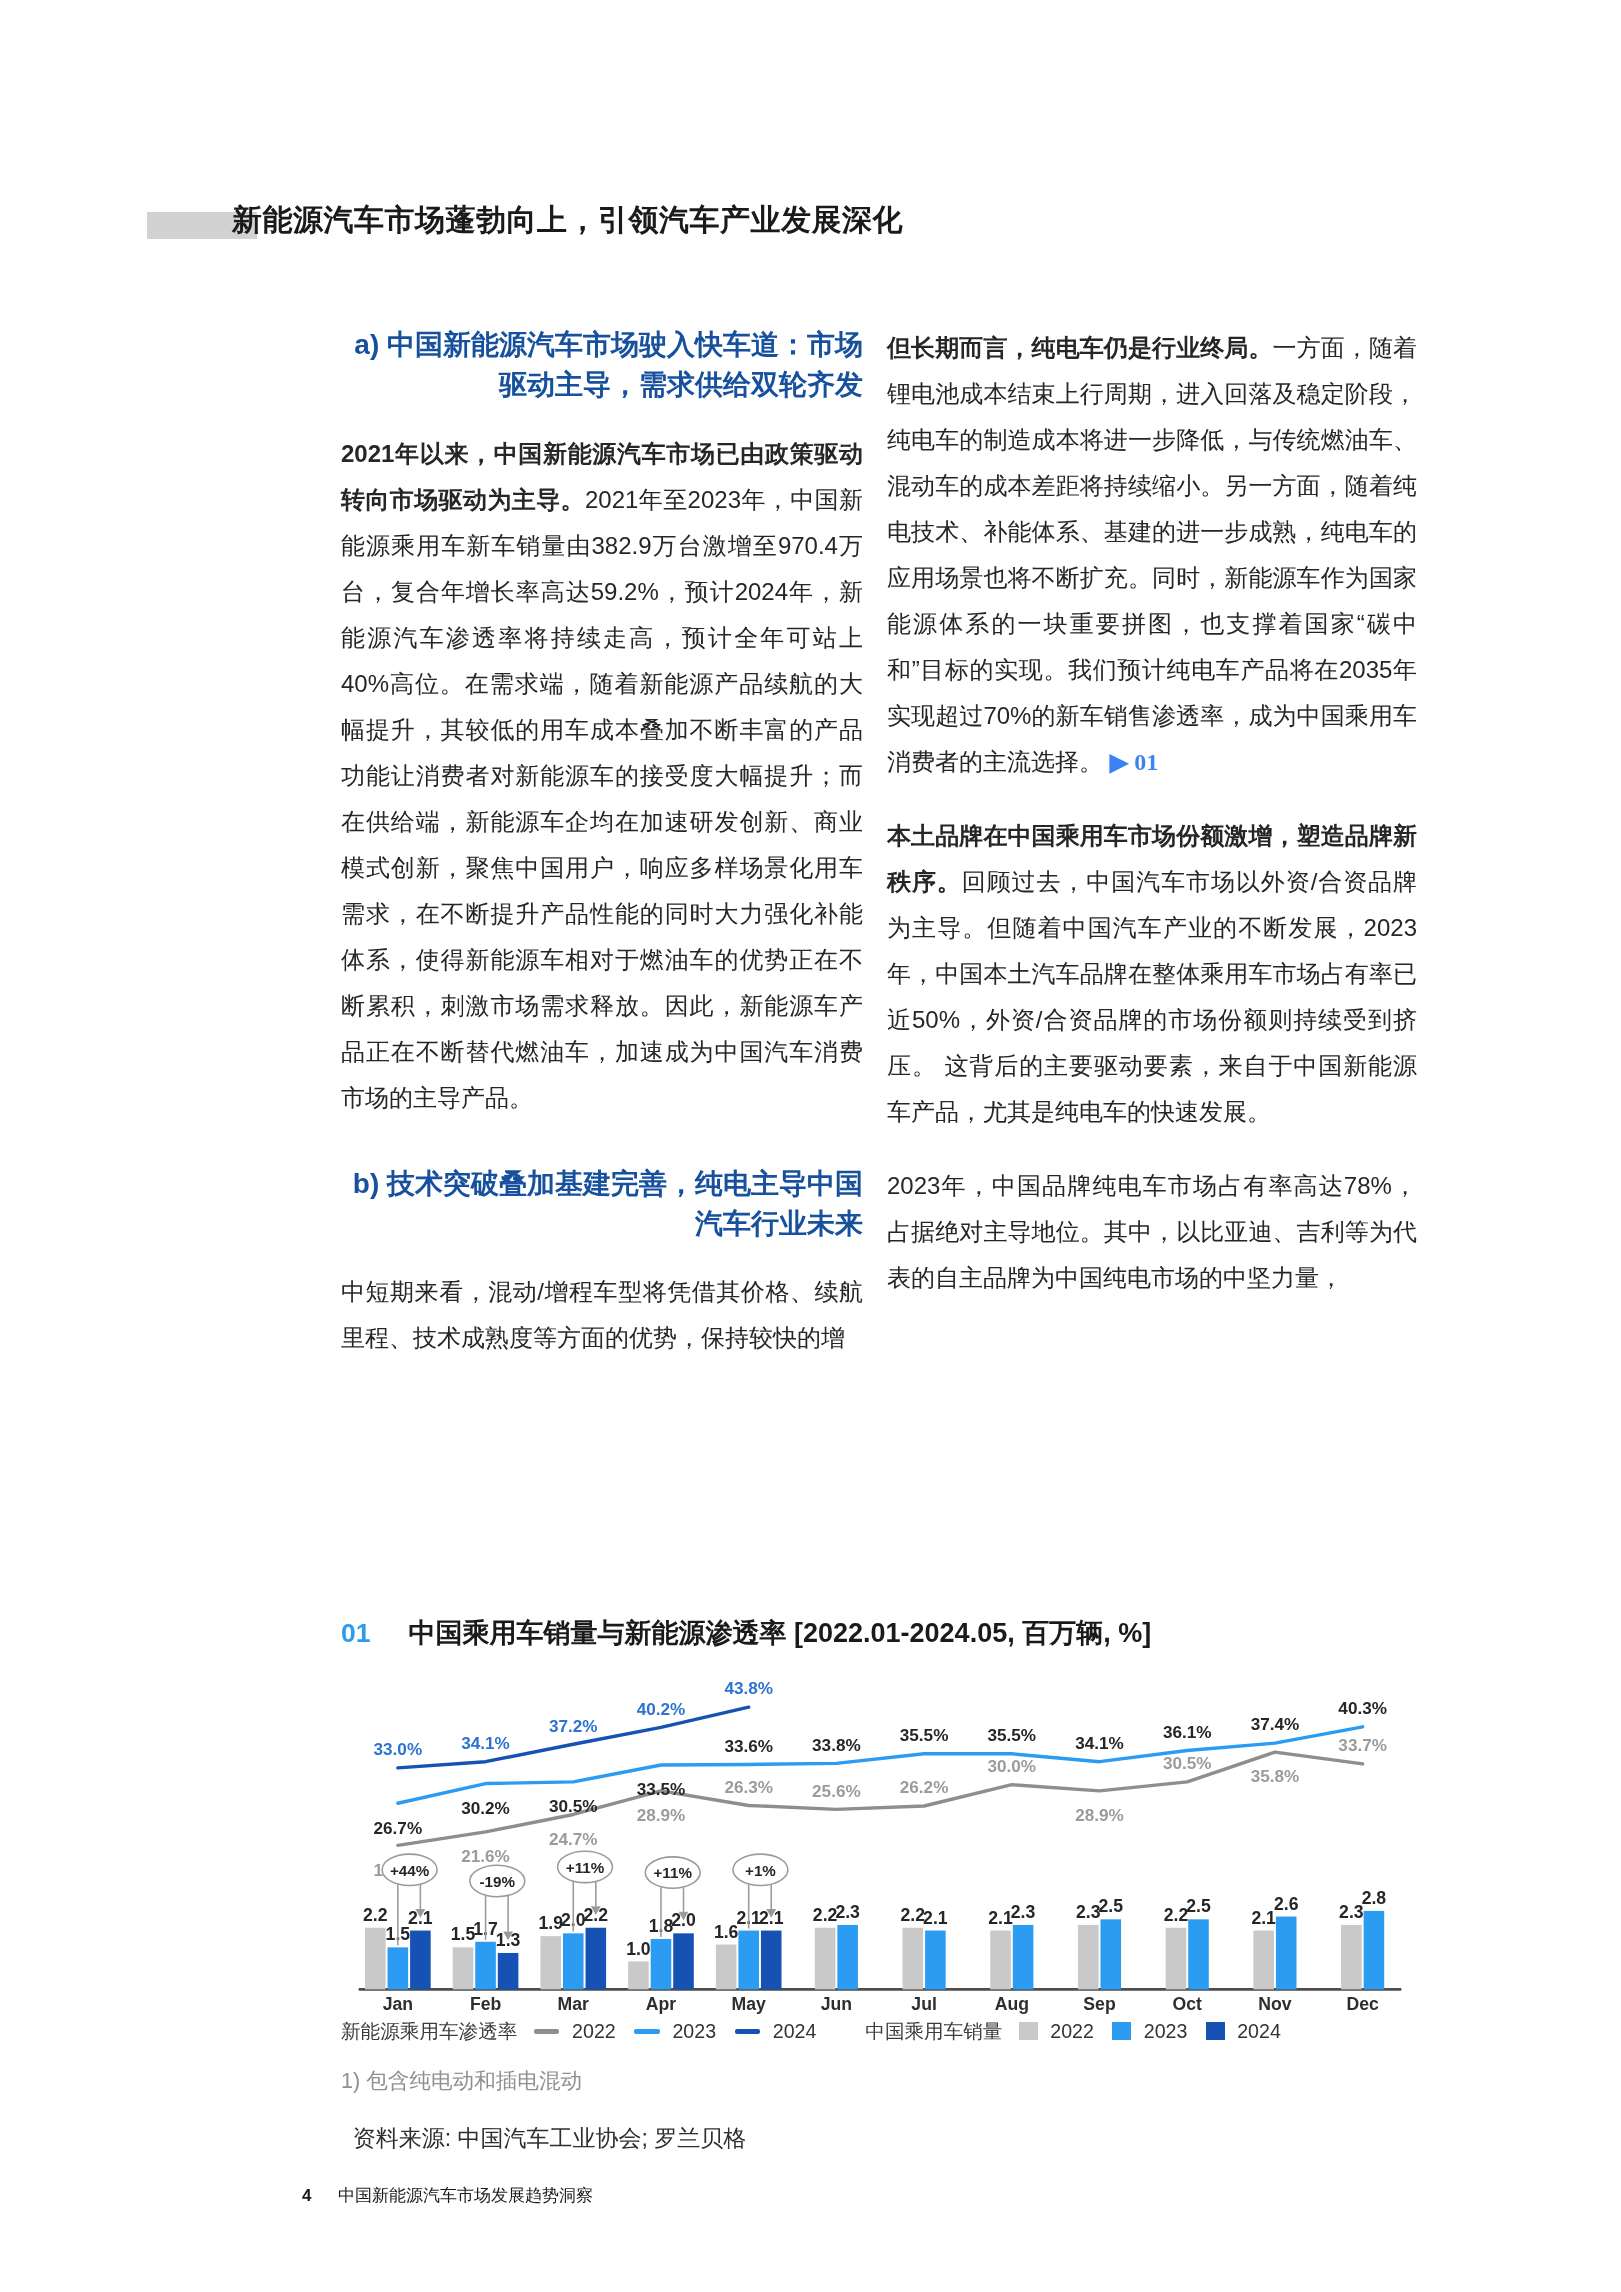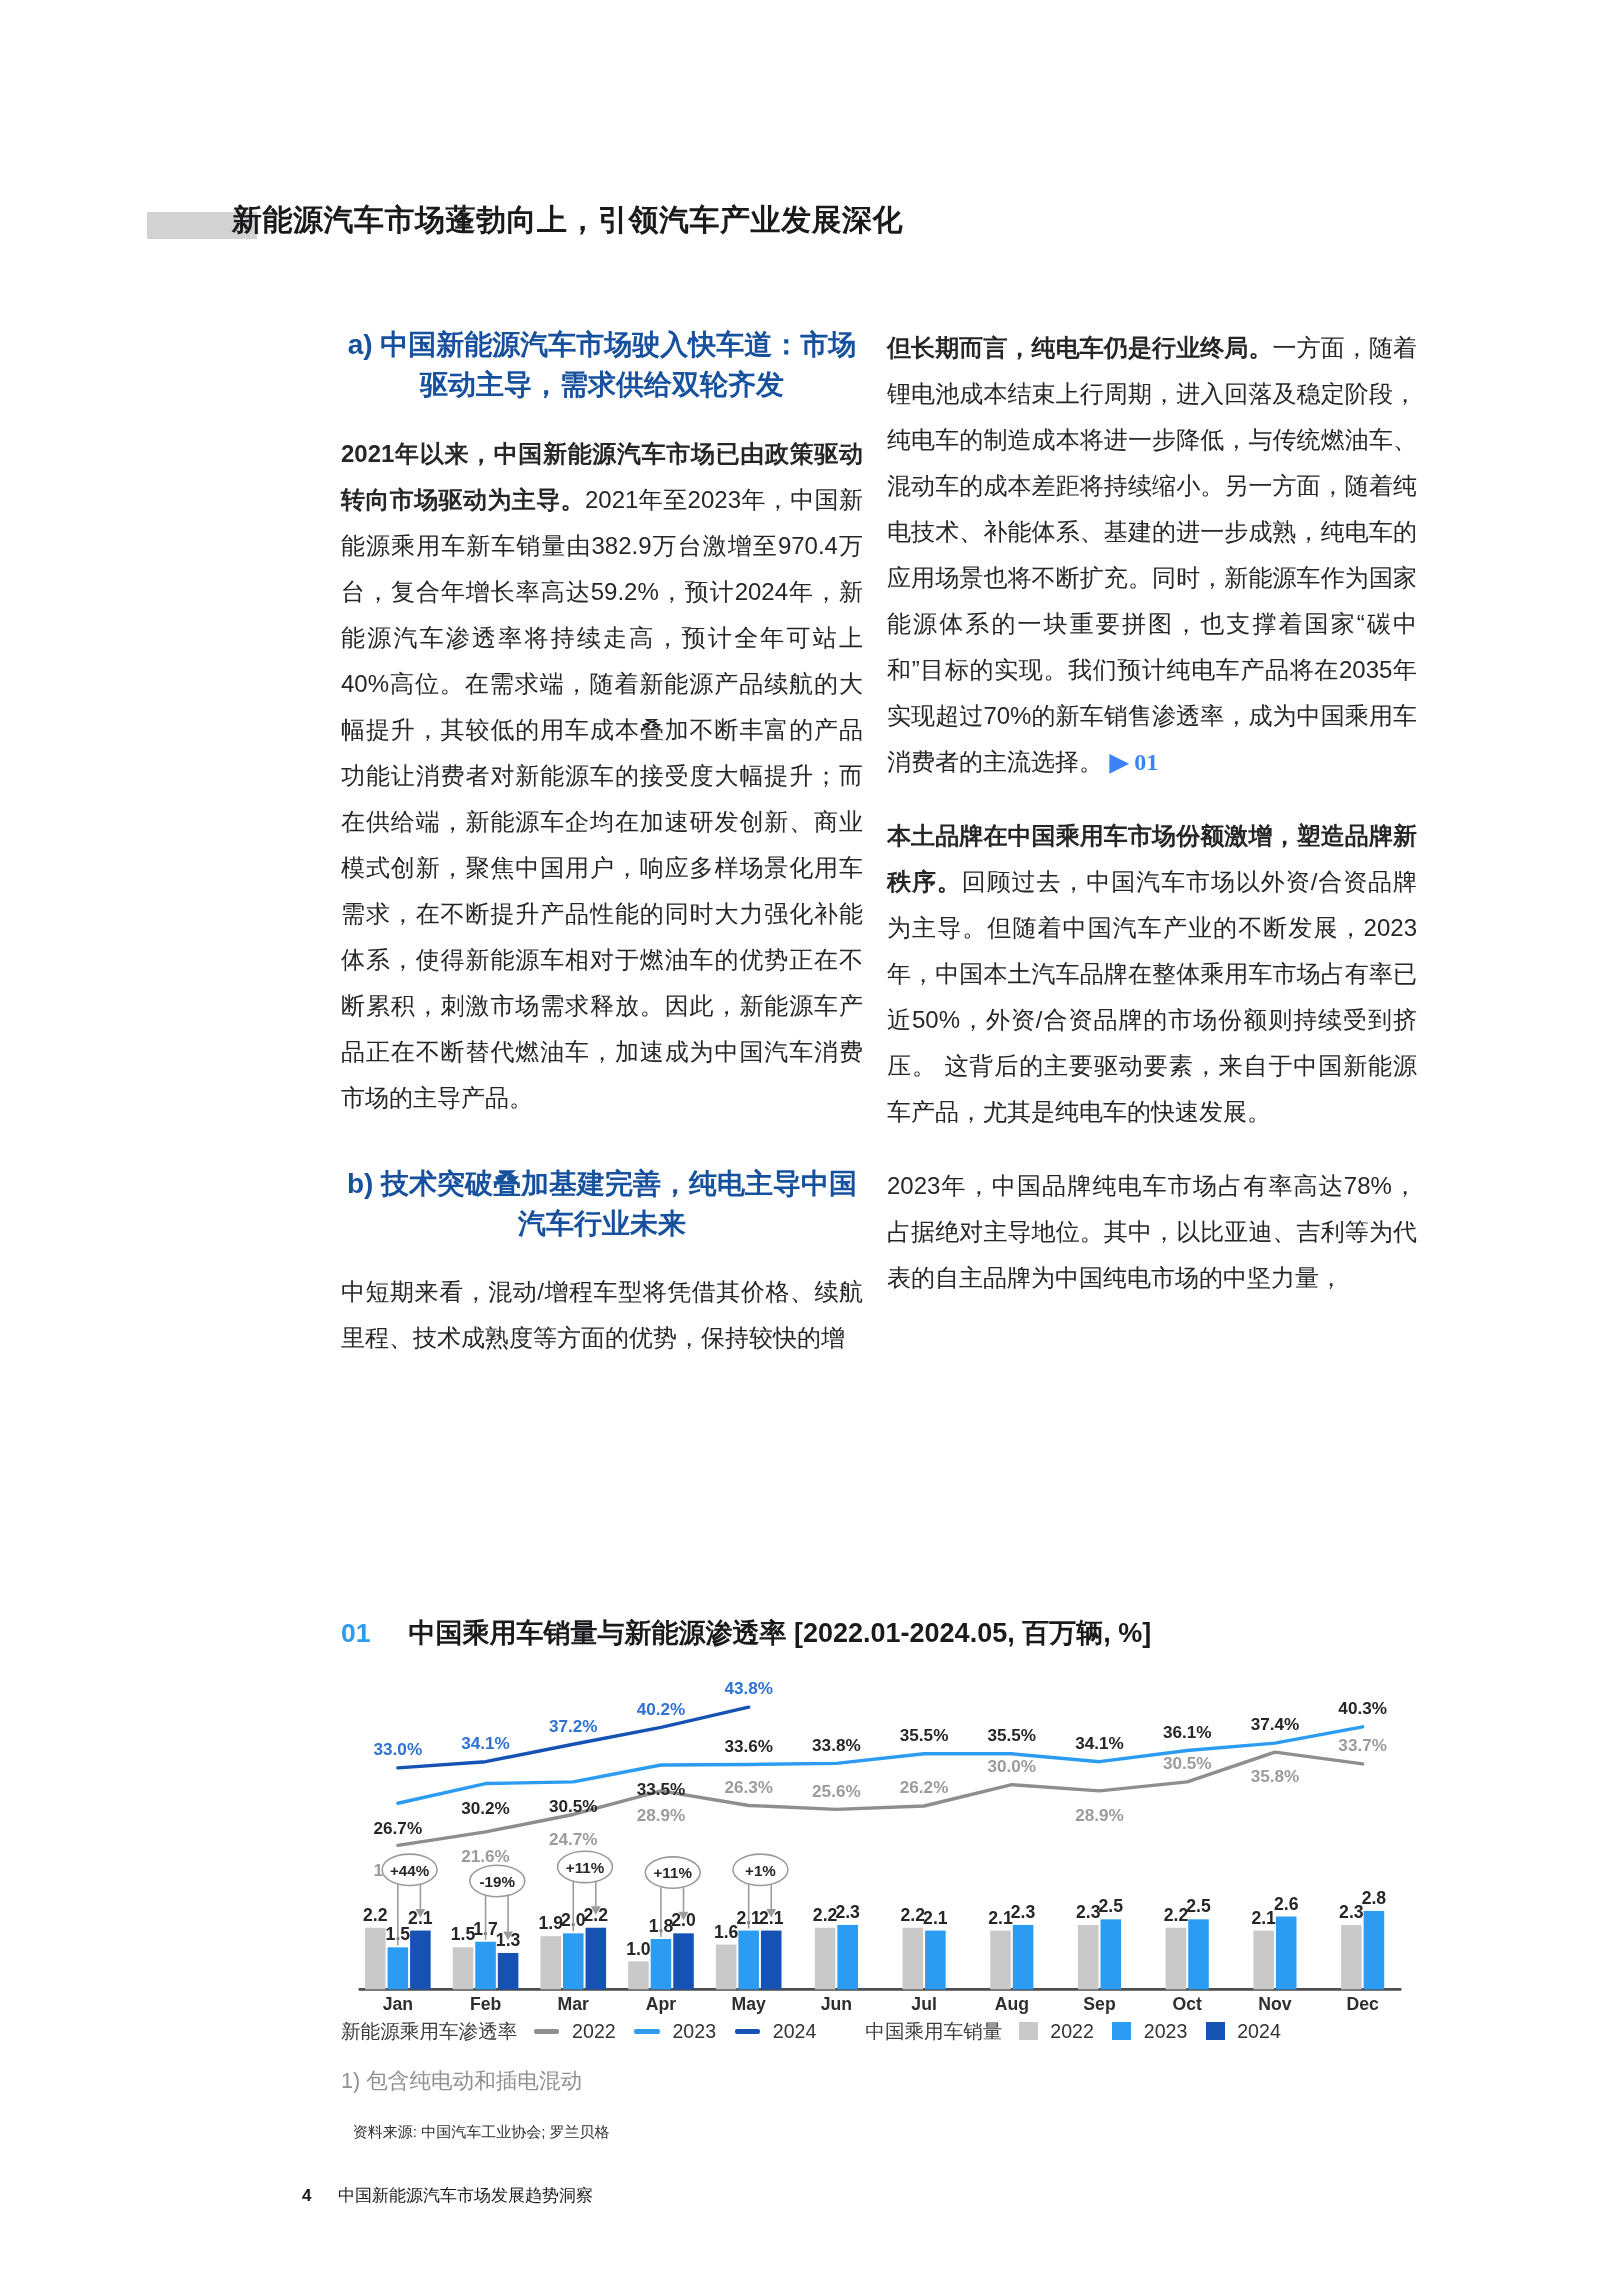--- a/index.html
+++ b/index.html
@@ -12,21 +12,21 @@
   .header-band { position:absolute; left:147px; top:212px; width:110px; height:27.4px; background:#d2d2d2; }
   .page-title {
     position:absolute; left:232px; top:200px; width:1225px;
     font-size:30px; font-weight:bold; color:#1a1a1c; letter-spacing:0.5px;
   }
   .col { position:absolute; top:325px; font-size:24px; line-height:46px; text-align:justify; }
   .col-left  { left:341px; width:522px; }
   .col-right { left:887px; width:530px; }
   .sec-heading {
     color:#17519e; font-weight:bold; font-size:28px; line-height:40px;
-    margin-bottom:25.5px; text-align:center;
+    margin-bottom:25.5px; text-align:right;
   }
   .sec-heading.spaced { margin-top:43px; }
   .para { margin-bottom:28px; }
   .para.tight { margin-bottom:0; }
   .lead { font-weight:bold; }
   .fig-ref { color:#3b82f6; font-weight:bold;font-family:Liberation Serif, serif; }
 
   .figure { position:absolute; left:341px; top:1615px; width:1083px; }
   .fig-head { display:flex; align-items:baseline; gap:38px; }
   .fig-label { color:#2d9bf0; font-weight:bold; font-size:26.5px; }
@@ -39,21 +39,21 @@
   .bubble-label{ font:bold 15.5px "Liberation Sans","DejaVu Sans",sans-serif; fill:#262626; }
 
   .legend-row { display:flex; align-items:center; gap:12.7px; margin-top:3.9px; font-size:19.6px; color:#3c3c3c; }
   .legend-row .group-label { margin-right:3.9px; }
   .legend-line  { width:25.5px; height:4.9px; border-radius:2px; display:inline-block; }
   .legend-square{ width:18.6px; height:18.6px; display:inline-block; }
   .legend-year  { color:#333; margin-right:5.9px; }
   .legend-gap { width:17.6px; }
 
   .fig-footnote { margin-top:21.6px; font-size:21.6px; color:#8f8f8f; }
-  .fig-source   { margin-top:27.4px; margin-left:11.8px; font-size:15px; color:#2e2e2e; }
+  .fig-source   { margin-top:27.4px; margin-left:11.8px; font-size:23px; color:#2e2e2e; }
 
   .footer { position:absolute; left:302px; top:2184px; display:flex; gap:26.5px; align-items:baseline; font-size:17px; color:#1a1a1c; }
   .footer .pagenum { font-weight:bold; }
 </style>
 </head>
 <body>
 
 <div class="header-band"></div>
 <div class="page-title">新能源汽车市场蓬勃向上，引领汽车产业发展深化</div>
 

